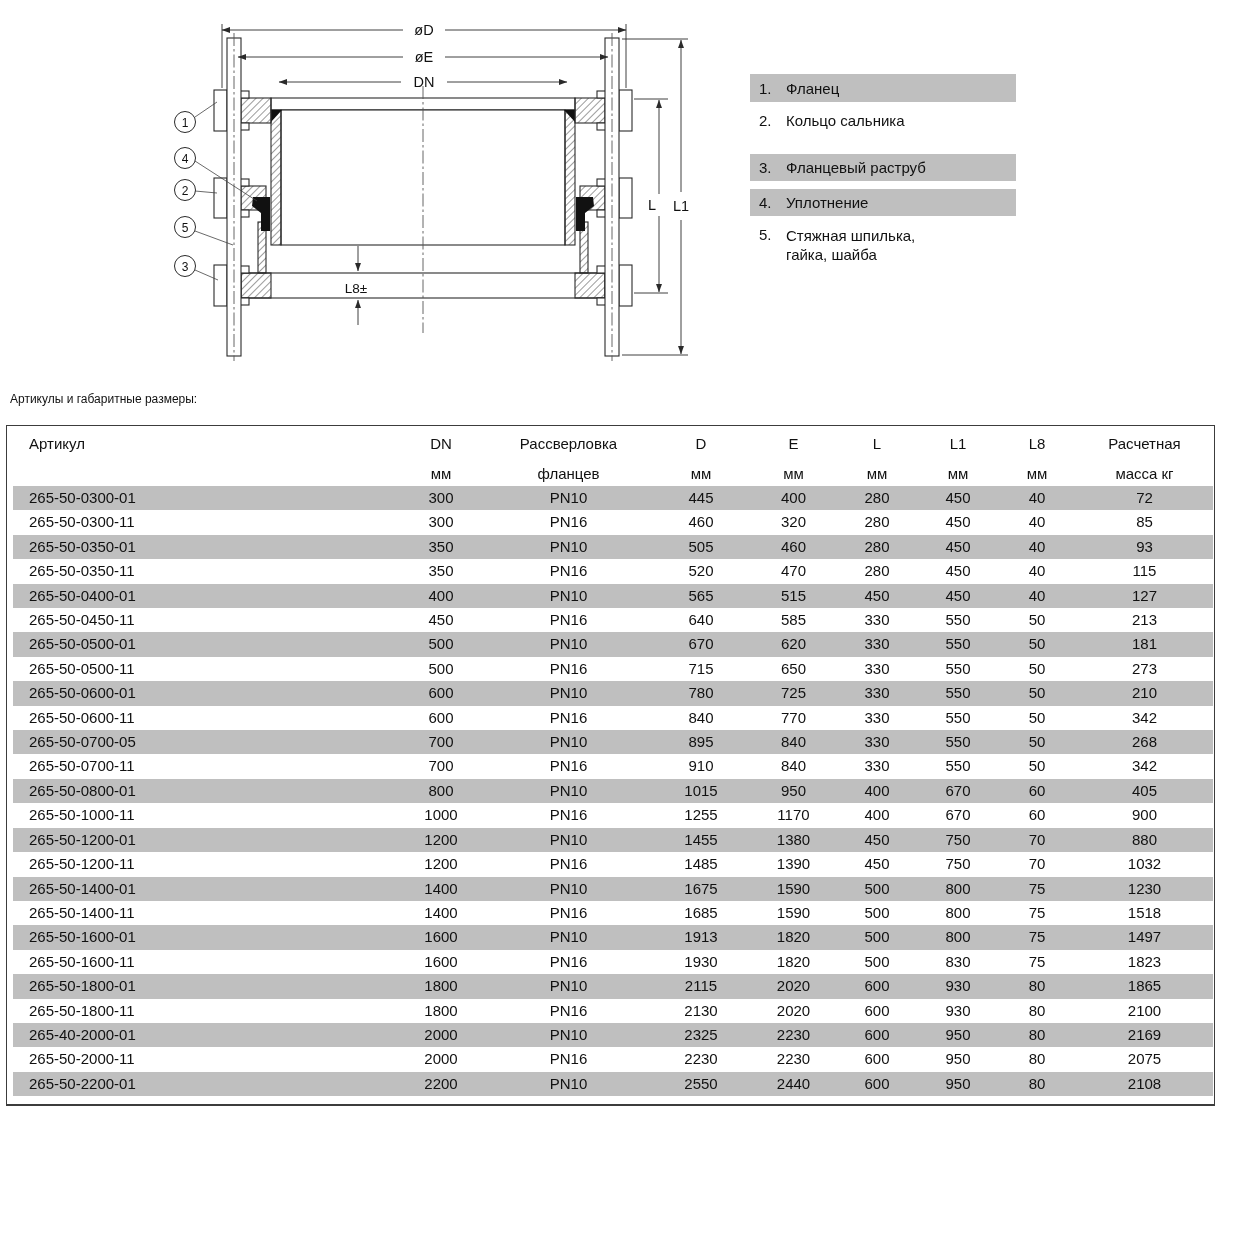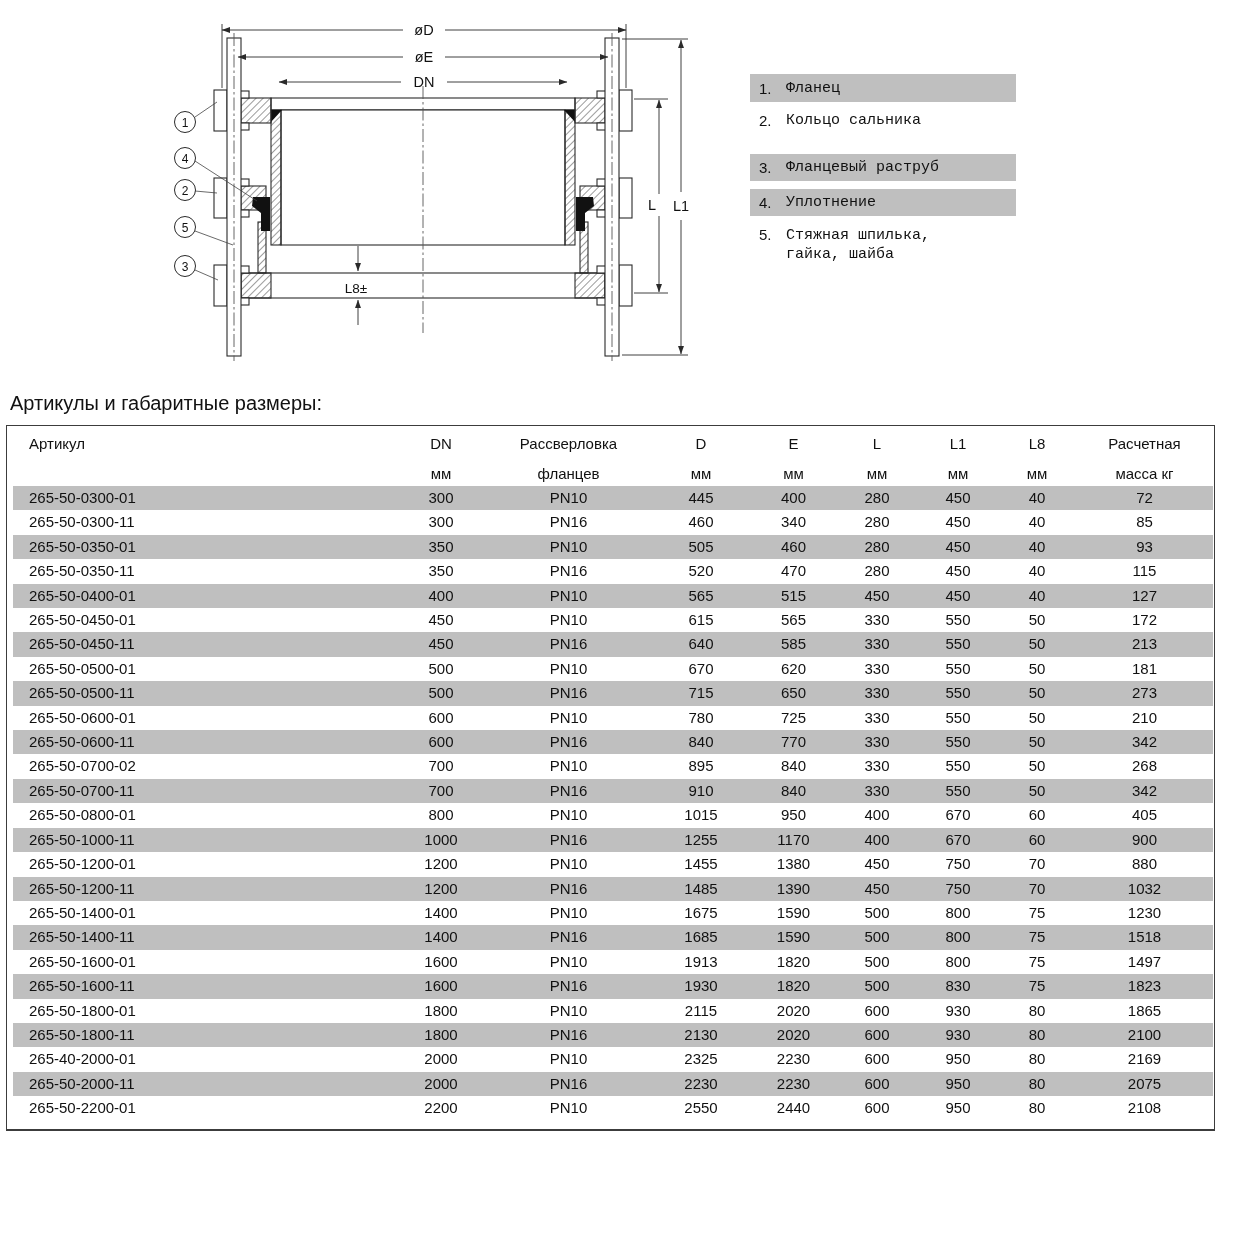--- a/index.html
+++ b/index.html
@@ -13,29 +13,29 @@
   }
 
   
   #drawing { position:absolute; left:0; top:0; }
 
   
   .legend { position:absolute; left:750px; top:74px; width:266px; height:200px; }
   .legend-item { position:absolute; left:0; width:266px; display:flex; align-items:center; font-size:15px; }
   .legend-item.hl { background:#bfbfbf; }
   .legend-num { display:inline-block; width:36px; padding-left:9px; flex:0 0 36px; }
-  .legend-label { line-height:19px;font-family:Liberation Mono, monospace; }
+  .legend-label { line-height:19px; }
   .li-1 { top:0;   height:28px; }
   .li-2 { top:33px;  height:26px; }
   .li-3 { top:80px;  height:27px; }
   .li-4 { top:115px; height:27px; }
   .li-5 { top:149px; height:44px; align-items:flex-start; padding-top:3px; }
 
   
-  .section-title { position:absolute; left:10px; top:392px; font-size:20px; }
+  .section-title { position:absolute; left:10px; top:392px; font-size:12px; }
 
   
   .table-wrap {
     position:absolute; left:6px; top:425px; width:1209px;
     border:1px solid #3c3c3c; border-bottom-width:2px;
     padding:0 1px 8px 6px; background:#fff;
   }
   table { border-collapse:collapse; table-layout:fixed; width:1200px; }
   td { font-size:15px; text-align:center; padding:0; vertical-align:middle; white-space:nowrap; }
   thead tr.h1 td { height:34px; }
@@ -257,21 +257,21 @@
           <td>280</td>
           <td>450</td>
           <td>40</td>
           <td>72</td>
         </tr>
         <tr>
           <td class="c0">265-50-0300-11</td>
           <td>300</td>
           <td>PN16</td>
           <td>460</td>
-          <td>340</td>
+          <td>320</td>
           <td>280</td>
           <td>450</td>
           <td>40</td>
           <td>85</td>
         </tr>
         <tr>
           <td class="c0">265-50-0350-01</td>
           <td>350</td>
           <td>PN10</td>
           <td>505</td>
@@ -297,31 +297,20 @@
           <td>400</td>
           <td>PN10</td>
           <td>565</td>
           <td>515</td>
           <td>450</td>
           <td>450</td>
           <td>40</td>
           <td>127</td>
         </tr>
         <tr>
-          <td class="c0">265-50-0450-01</td>
-          <td>450</td>
-          <td>PN10</td>
-          <td>615</td>
-          <td>565</td>
-          <td>330</td>
-          <td>550</td>
-          <td>50</td>
-          <td>172</td>
-        </tr>
-        <tr>
           <td class="c0">265-50-0450-11</td>
           <td>450</td>
           <td>PN16</td>
           <td>640</td>
           <td>585</td>
           <td>330</td>
           <td>550</td>
           <td>50</td>
           <td>213</td>
         </tr>
@@ -363,21 +352,21 @@
           <td>600</td>
           <td>PN16</td>
           <td>840</td>
           <td>770</td>
           <td>330</td>
           <td>550</td>
           <td>50</td>
           <td>342</td>
         </tr>
         <tr>
-          <td class="c0">265-50-0700-02</td>
+          <td class="c0">265-50-0700-05</td>
           <td>700</td>
           <td>PN10</td>
           <td>895</td>
           <td>840</td>
           <td>330</td>
           <td>550</td>
           <td>50</td>
           <td>268</td>
         </tr>
         <tr>

